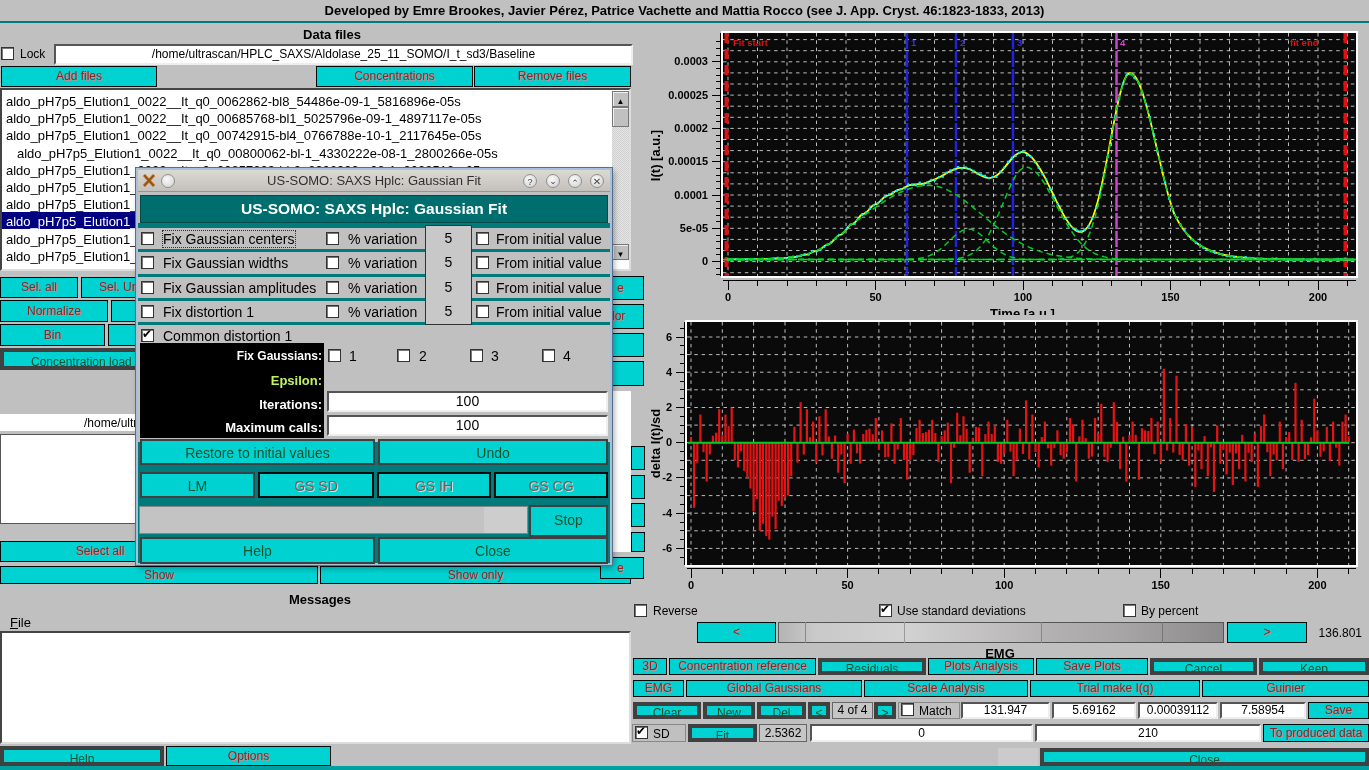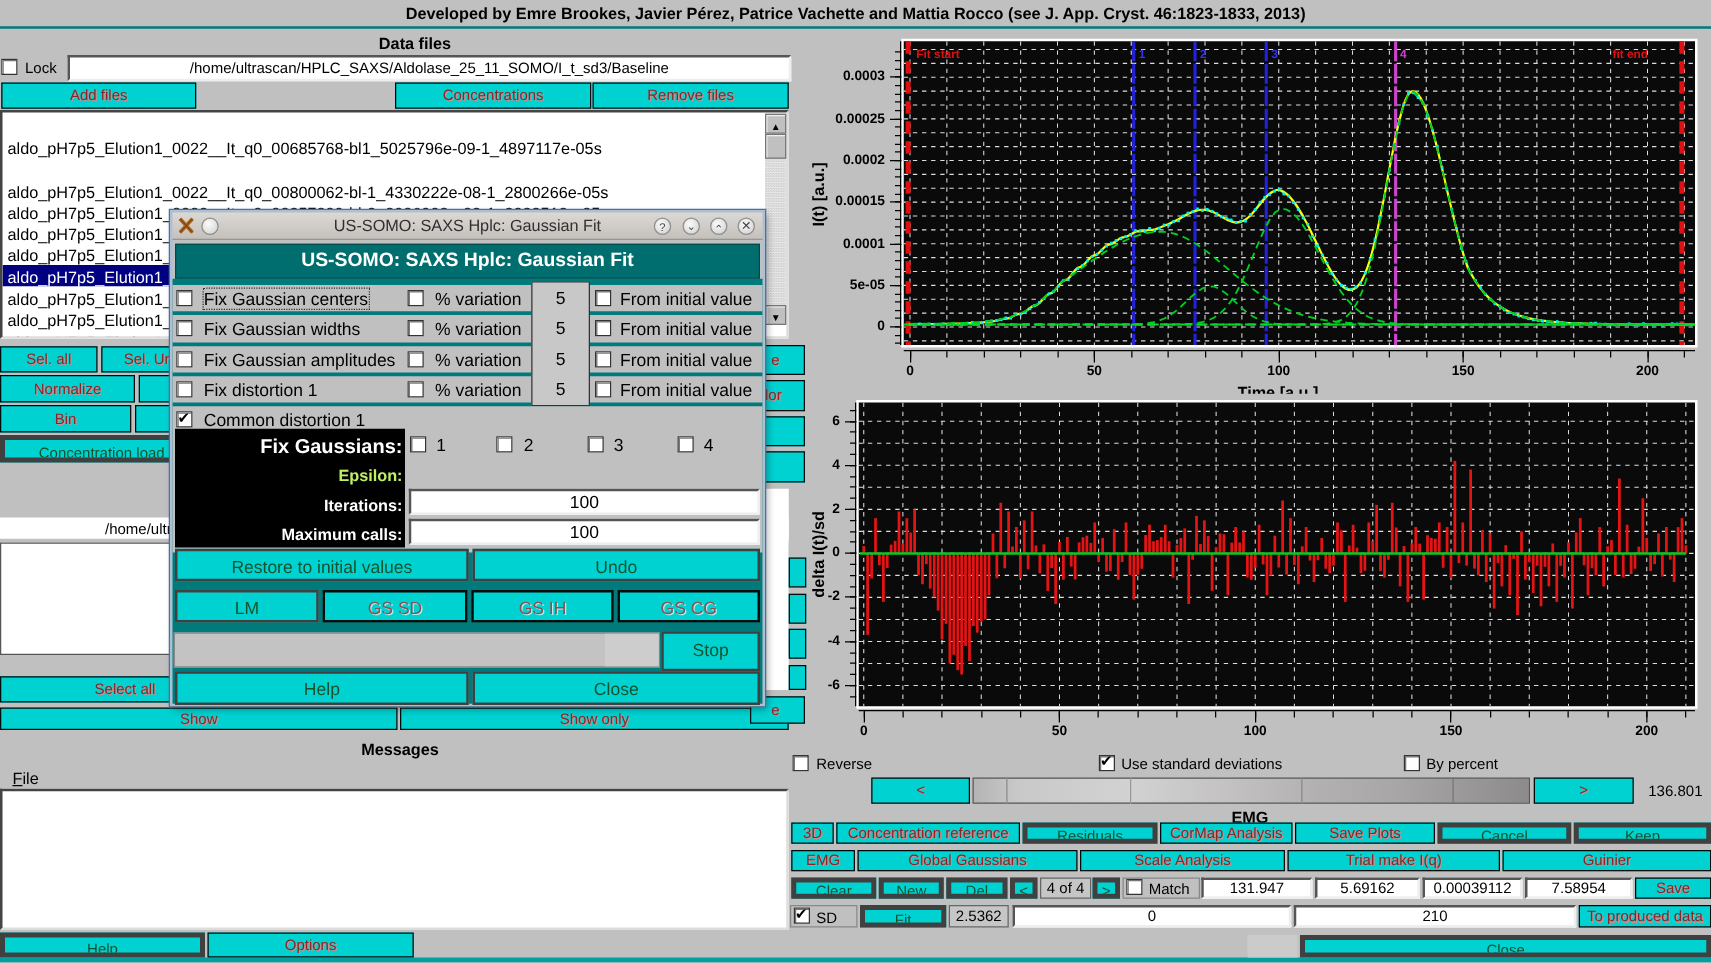--- a/index.html
+++ b/index.html
@@ -30,22 +30,24 @@
 <div class="lbl bold" style="left:16px;top:27px;width:632px;text-align:center;font-size:13px;">Data files</div>
 <div class="cb" style="left:1px;top:47px;"></div>
 <div class="lbl" style="left:20px;top:47px;">Lock</div>
 <div class="inp" style="left:54px;top:44px;width:579px;height:21px;line-height:17px;">/home/ultrascan/HPLC_SAXS/Aldolase_25_11_SOMO/I_t_sd3/Baseline</div>
 <div class="cyb" style="left:1px;top:66px;width:156px;height:21px;line-height:19px;">Add files</div>
 <div class="cyb" style="left:159px;top:66px;width:156px;height:21px;line-height:19px;margin-top:28px;">Similar</div>
 <div class="cyb" style="left:316px;top:66px;width:157px;height:21px;line-height:19px;">Concentrations</div>
 <div class="cyb" style="left:474px;top:66px;width:157px;height:21px;line-height:19px;">Remove files</div>
 
 <div class="abs" style="left:0;top:88px;width:631px;height:183px;background:#fff;border:2px solid;border-color:#444 #ddd #ddd #444;overflow:hidden;">
+<div class="lbl" style="left:4px;top:4px;font-size:13px;">aldo_pH7p5_Elution1_0022__It_q0_0062862-bl8_54486e-09-1_5816896e-05s</div>
 <div class="lbl" style="left:4px;top:21px;font-size:13px;">aldo_pH7p5_Elution1_0022__It_q0_00685768-bl1_5025796e-09-1_4897117e-05s</div>
-<div class="lbl" style="left:4px;top:56px;font-size:13px;">aldo_pH7p5_Elution1_0022__It_q0_00800062-bl-1_4330222e-08-1_2800266e-05s</div>
+<div class="lbl" style="left:4px;top:38px;font-size:13px;">aldo_pH7p5_Elution1_0022__It_q0_00742915-bl4_0766788e-10-1_2117645e-05s</div>
+<div class="lbl" style="left:15px;top:56px;font-size:13px;">aldo_pH7p5_Elution1_0022__It_q0_00800062-bl-1_4330222e-08-1_2800266e-05s</div>
 <div class="lbl" style="left:4px;top:73px;font-size:13px;">aldo_pH7p5_Elution1_0022__It_q0_00857209-bl-2_3906993e-08-1_3038513e-05s</div>
 <div class="lbl" style="left:4px;top:90px;font-size:13px;">aldo_pH7p5_Elution1_0022__It_q0_00914356-bl-2_6829635e-08-1_2852205e-05s</div>
 <div class="lbl" style="left:4px;top:107px;font-size:13px;">aldo_pH7p5_Elution1_0022__It_q0_00971503-bl-3_1843397e-08-1_3325863e-05s</div>
 <div class="abs" style="left:0;top:122px;width:613px;height:17px;background:#000080;"></div>
 <div class="lbl" style="left:4px;top:124px;color:#fff;font-size:13px;">aldo_pH7p5_Elution1_0022__It_q0_0102865-bl-3_1238762e-08-1_3176355e-05s</div>
 <div class="lbl" style="left:4px;top:142px;font-size:13px;">aldo_pH7p5_Elution1_0022__It_q0_010858-bl-3_7143186e-08-1_3842493e-05s</div>
 <div class="lbl" style="left:4px;top:159px;font-size:13px;">aldo_pH7p5_Elution1_0022__It_q0_0114294-bl-4_0355857e-08-1_4119553e-05s</div>
 <div class="lbl" style="left:4px;top:176px;font-size:13px;">aldo_pH7p5_Elution1_0022__It_q0_0120009-bl-4_1279563e-08-1_45</div>
 </div>
 
@@ -679,21 +681,21 @@
 <div class="abs" style="left:904px;top:622px;width:1px;height:21px;background:#9a9a9a;"></div>
 <div class="abs" style="left:1041px;top:622px;width:1px;height:21px;background:#888;"></div>
 <div class="abs" style="left:1162px;top:622px;width:1px;height:21px;background:#777;"></div>
 <div class="cyb" style="left:1227px;top:622px;width:80px;height:21px;line-height:19px;">&gt;</div>
 <div class="lbl" style="left:1262px;top:626px;width:100px;text-align:right;">136.801</div>
 <div class="lbl bold" style="left:900px;top:646px;width:200px;text-align:center;font-size:13px;">EMG</div>
 
 <div class="cyb" style="left:633px;top:658px;width:34px;height:17px;line-height:15px;">3D</div>
 <div class="cyb" style="left:669px;top:658px;width:147px;height:17px;line-height:15px;">Concentration reference</div>
 <div class="cyk" style="left:818px;top:658px;width:108px;height:17px;line-height:15px;">Residuals</div>
-<div class="cyb" style="left:928px;top:658px;width:106px;height:17px;line-height:15px;">CorMap Analysis</div>
+<div class="cyb" style="left:928px;top:658px;width:106px;height:17px;line-height:15px;">Plots Analysis</div>
 <div class="cyb" style="left:1036px;top:658px;width:112px;height:17px;line-height:15px;">Save Plots</div>
 <div class="cyk" style="left:1150px;top:658px;width:107px;height:17px;line-height:15px;">Cancel</div>
 <div class="cyk" style="left:1259px;top:658px;width:110px;height:17px;line-height:15px;">Keep</div>
 <div class="cyb" style="left:633px;top:680px;width:51px;height:17px;line-height:15px;">EMG</div>
 <div class="cyb" style="left:686px;top:680px;width:176px;height:17px;line-height:15px;">Global Gaussians</div>
 <div class="cyb" style="left:864px;top:680px;width:164px;height:17px;line-height:15px;">Scale Analysis</div>
 <div class="cyb" style="left:1030px;top:680px;width:170px;height:17px;line-height:15px;">Trial make I(q)</div>
 <div class="cyb" style="left:1202px;top:680px;width:167px;height:17px;line-height:15px;">Guinier</div>
 <div class="cyk" style="left:633px;top:702px;width:68px;height:17px;line-height:15px;">Clear</div>
 <div class="cyk" style="left:703px;top:702px;width:52px;height:17px;line-height:15px;">New</div>
@@ -775,21 +777,21 @@
 
   <div class="abs" style="left:287px;top:2px;width:47px;height:100px;background:#c8c8c8;border:1px solid #333;"></div>
   <div class="lbl" style="left:287px;top:7px;width:47px;text-align:center;font-size:14px;">5</div>
   <div class="lbl" style="left:287px;top:31px;width:47px;text-align:center;font-size:14px;">5</div>
   <div class="lbl" style="left:287px;top:56px;width:47px;text-align:center;font-size:14px;">5</div>
   <div class="lbl" style="left:287px;top:80px;width:47px;text-align:center;font-size:14px;">5</div>
   <div class="abs" style="left:0;top:102px;width:472px;height:117px;background:#c0c0c0;"></div>
   <div class="cb ck" style="left:3px;top:106px;"></div>
   <div class="lbl" style="left:25px;top:105px;font-size:14px;">Common distortion 1</div>
   <div class="abs" style="left:2px;top:120px;width:184px;height:95px;background:#000;"></div>
-  <div class="lbl bold" style="left:0px;top:126px;width:184px;text-align:right;font-size:16px;color:#fff;">Fix Gaussians:</div>
+  <div class="lbl bold" style="left:0px;top:126px;width:184px;text-align:right;font-size:12px;color:#fff;">Fix Gaussians:</div>
   <div class="cb" style="left:190px;top:126px;"></div>
       <div class="lbl" style="left:211px;top:125px;font-size:14px;">1</div>
   <div class="cb" style="left:259px;top:126px;"></div>
       <div class="lbl" style="left:281px;top:125px;font-size:14px;">2</div>
   <div class="cb" style="left:332px;top:126px;"></div>
       <div class="lbl" style="left:353px;top:125px;font-size:14px;">3</div>
   <div class="cb" style="left:404px;top:126px;"></div>
       <div class="lbl" style="left:425px;top:125px;font-size:14px;">4</div>
   <div class="lbl bold" style="left:0px;top:150px;width:184px;text-align:right;font-size:13px;color:#bef264;">Epsilon:</div>
   <div class="lbl bold" style="left:0px;top:174px;width:184px;text-align:right;font-size:13px;color:#fff;">Iterations:</div>

